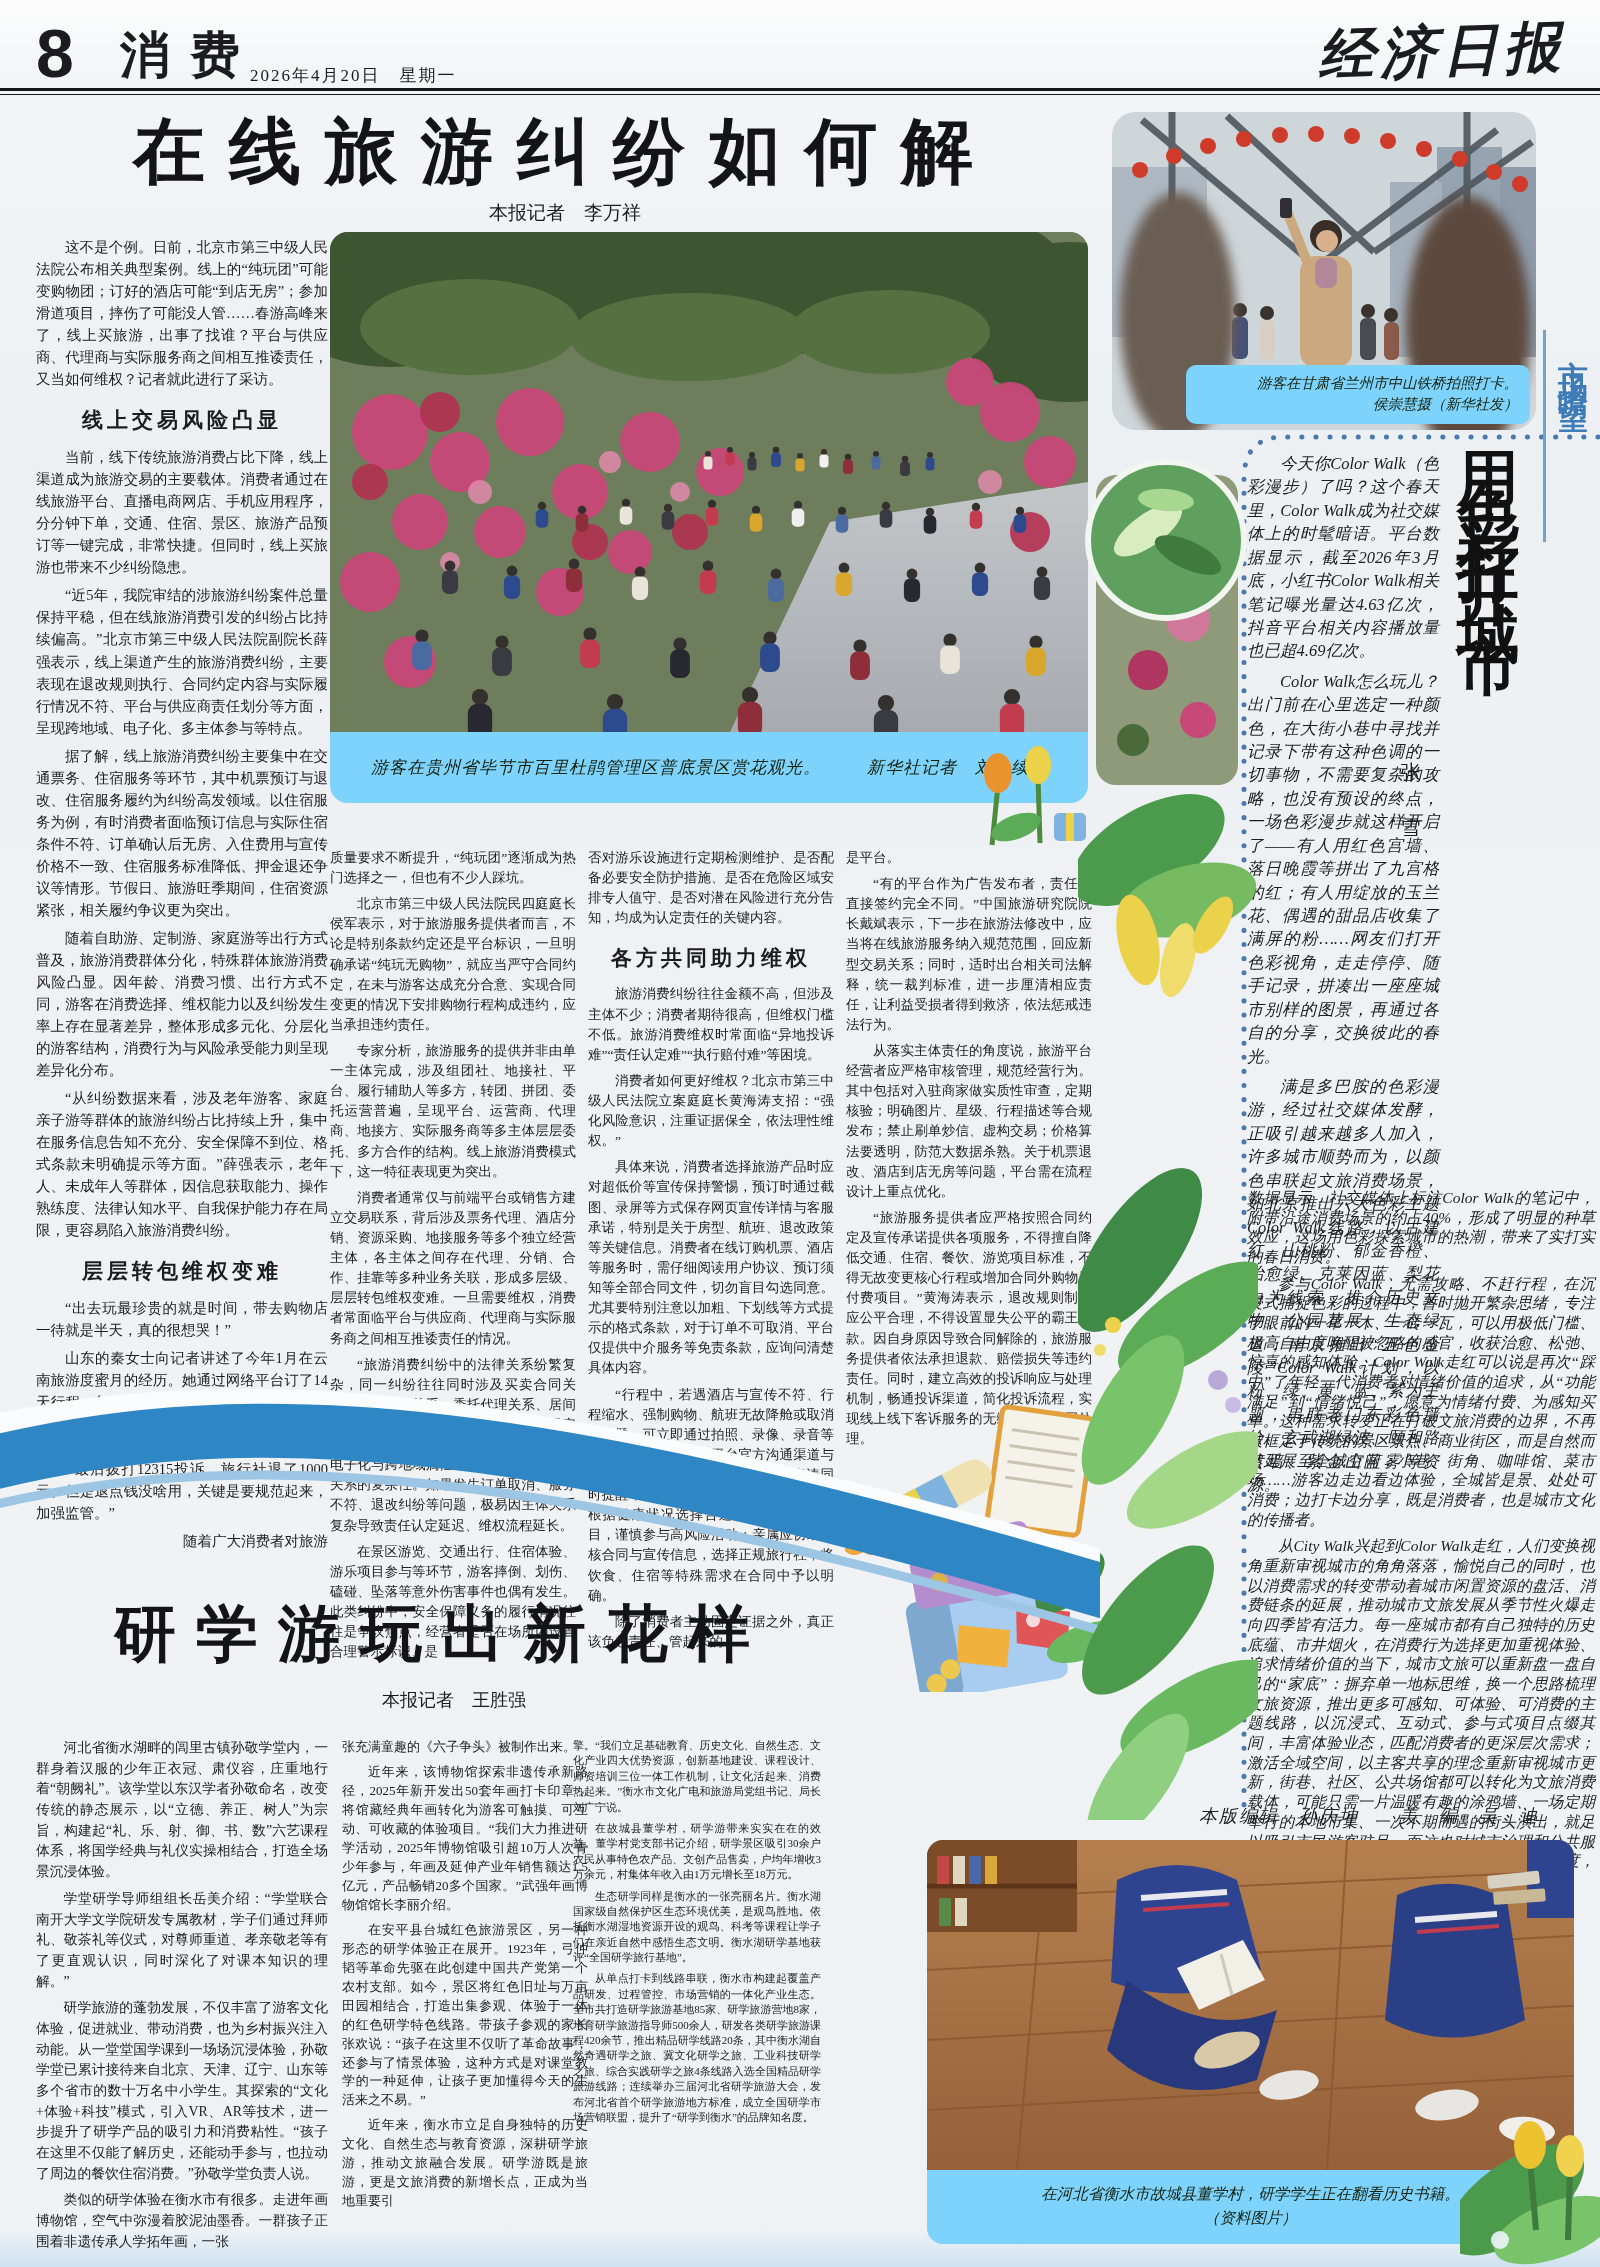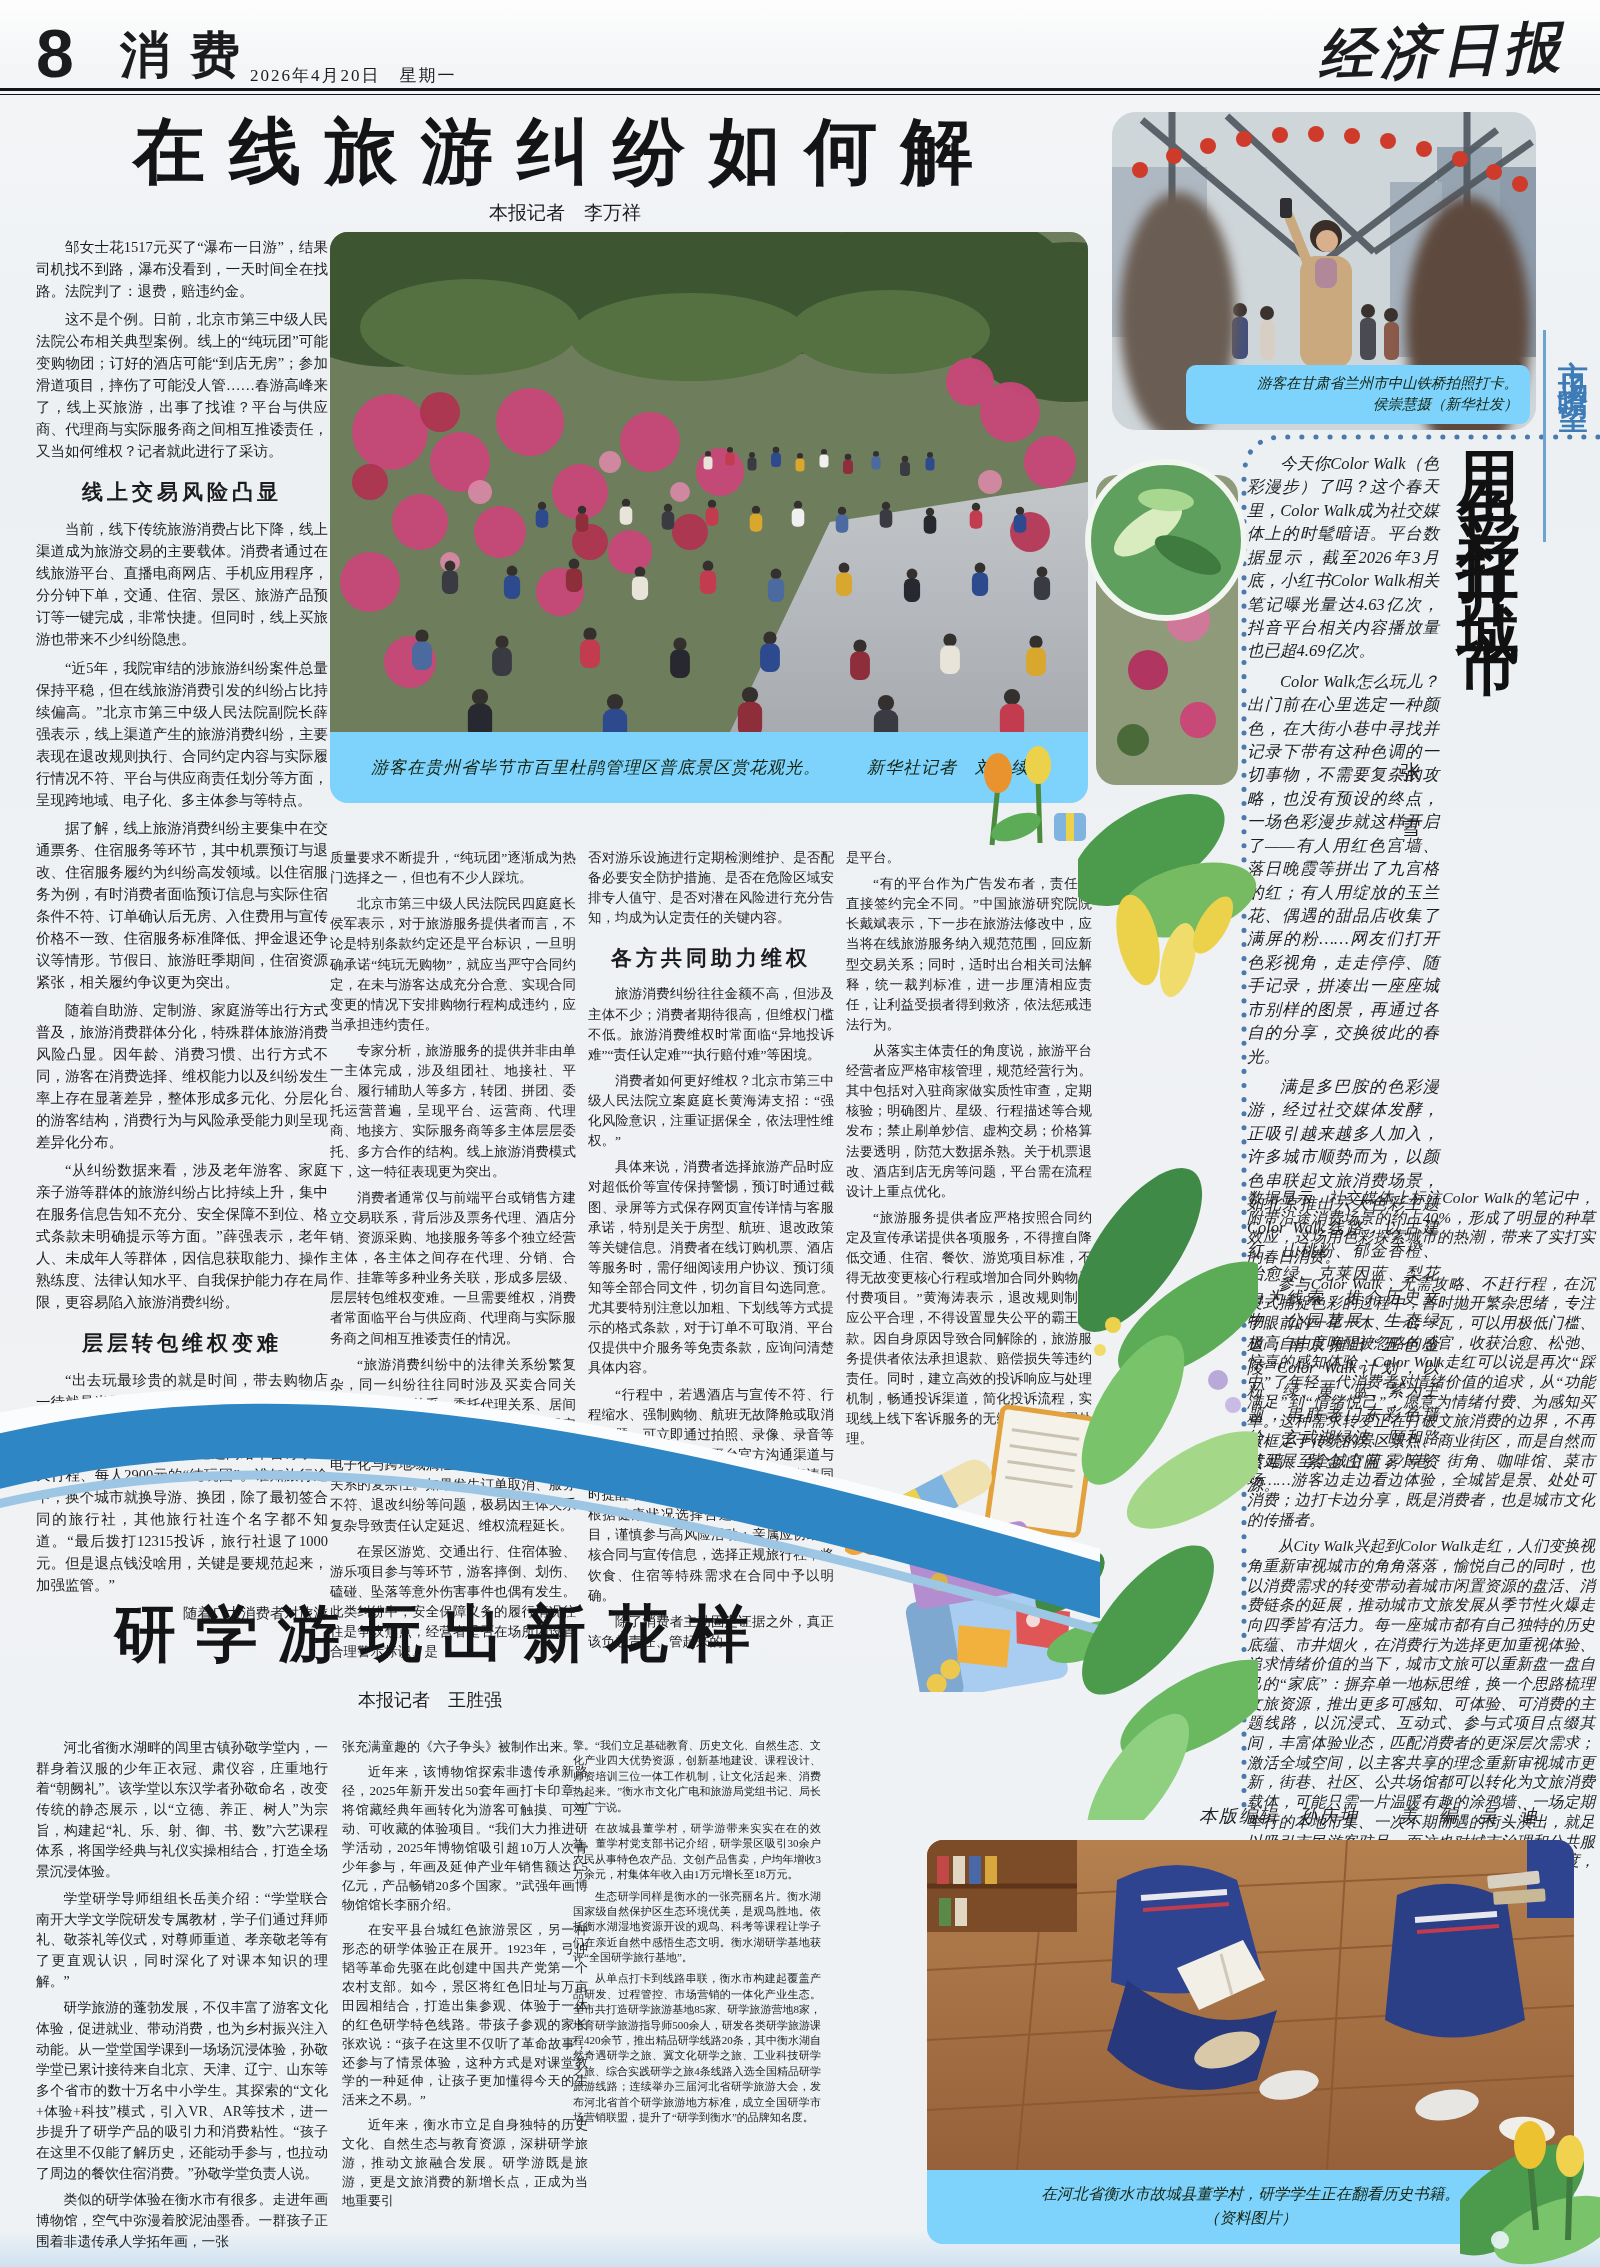--- a/index.html
+++ b/index.html
@@ -13,21 +13,21 @@
   .masthead{position:absolute;right:34px;top:14px;font-style:italic;font-weight:bold;font-size:56px;
     letter-spacing:6px;transform:rotate(-2deg);}
   .rule-a{position:absolute;left:0;top:88px;width:1600px;height:3px;background:#15151a;}
   .rule-b{position:absolute;left:0;top:94px;width:1600px;height:1px;background:#15151a;}
   
   .a1-title{position:absolute;left:40px;top:104px;width:1050px;text-align:center;
     font:900 72px "Liberation Sans",sans-serif;letter-spacing:24px;color:#141416;}
   .a1-byline{position:absolute;left:40px;top:200px;width:1050px;text-align:center;font-size:19px;}
   .a2-title{position:absolute;left:36px;top:1592px;width:812px;text-align:center;
     font:900 62px "Liberation Sans",sans-serif;letter-spacing:20px;color:#141416;}
-  .a2-byline{position:absolute;left:24px;top:1688px;width:812px;text-align:center;font-size:18px;}
+  .a2-byline{position:absolute;left:48px;top:1688px;width:812px;text-align:center;font-size:18px;}
   
   .col{position:absolute;text-align:justify;}
   .col p{margin:0 0 6px;text-indent:2em;}
   .col p.cont{text-indent:0;}
   .col p.tail{text-align:right;}
   .subhead{font:bold 21px "Liberation Sans",sans-serif;text-align:center;text-indent:0!important;
     margin:16px 0 12px;letter-spacing:4px;}
   #a1-col1{left:36px;top:236px;width:292px;font-size:14.5px;line-height:1.52;}
   #a1-col2{left:330px;top:848px;width:246px;font-size:13.5px;line-height:1.49;}
   #a1-col3{left:588px;top:848px;width:246px;font-size:13.5px;line-height:1.49;}
@@ -73,21 +73,20 @@
   <div class="hdr-date">2026年4月20日　星期一</div>
   <div class="masthead">经济日报</div>
   <div class="rule-a"></div>
   <div class="rule-b"></div>
 
   <div class="a1-title">在线旅游纠纷如何解</div>
   <div class="a1-byline">本报记者　李万祥</div>
 
   <div id="a1-col1" class="col">
     <div>
-        <p>邹女士花1517元买了“瀑布一日游”，结果司机找不到路，瀑布没看到，一天时间全在找路。法院判了：退费，赔违约金。</p>
         <p>这不是个例。日前，北京市第三中级人民法院公布相关典型案例。线上的“纯玩团”可能变购物团；订好的酒店可能“到店无房”；参加滑道项目，摔伤了可能没人管……春游高峰来了，线上买旅游，出事了找谁？平台与供应商、代理商与实际服务商之间相互推诿责任，又当如何维权？记者就此进行了采访。</p>
       </div>
     <div class="subhead">线上交易风险凸显</div>
     <div>
         <p>当前，线下传统旅游消费占比下降，线上渠道成为旅游交易的主要载体。消费者通过在线旅游平台、直播电商网店、手机应用程序，分分钟下单，交通、住宿、景区、旅游产品预订等一键完成，非常快捷。但同时，线上买旅游也带来不少纠纷隐患。</p>
         <p>“近5年，我院审结的涉旅游纠纷案件总量保持平稳，但在线旅游消费引发的纠纷占比持续偏高。”北京市第三中级人民法院副院长薛强表示，线上渠道产生的旅游消费纠纷，主要表现在退改规则执行、合同约定内容与实际履行情况不符、平台与供应商责任划分等方面，呈现跨地域、电子化、多主体参与等特点。</p>
         <p>据了解，线上旅游消费纠纷主要集中在交通票务、住宿服务等环节，其中机票预订与退改、住宿服务履约为纠纷高发领域。以住宿服务为例，有时消费者面临预订信息与实际住宿条件不符、订单确认后无房、入住费用与宣传价格不一致、住宿服务标准降低、押金退还争议等情形。节假日、旅游旺季期间，住宿资源紧张，相关履约争议更为突出。</p>
         <p>随着自助游、定制游、家庭游等出行方式普及，旅游消费群体分化，特殊群体旅游消费风险凸显。因年龄、消费习惯、出行方式不同，游客在消费选择、维权能力以及纠纷发生率上存在显著差异，整体形成多元化、分层化的游客结构，消费行为与风险承受能力则呈现差异化分布。</p>
         <p>“从纠纷数据来看，涉及老年游客、家庭亲子游等群体的旅游纠纷占比持续上升，集中在服务信息告知不充分、安全保障不到位、格式条款未明确提示等方面。”薛强表示，老年人、未成年人等群体，因信息获取能力、操作熟练度、法律认知水平、自我保护能力存在局限，更容易陷入旅游消费纠纷。</p>
       </div>

